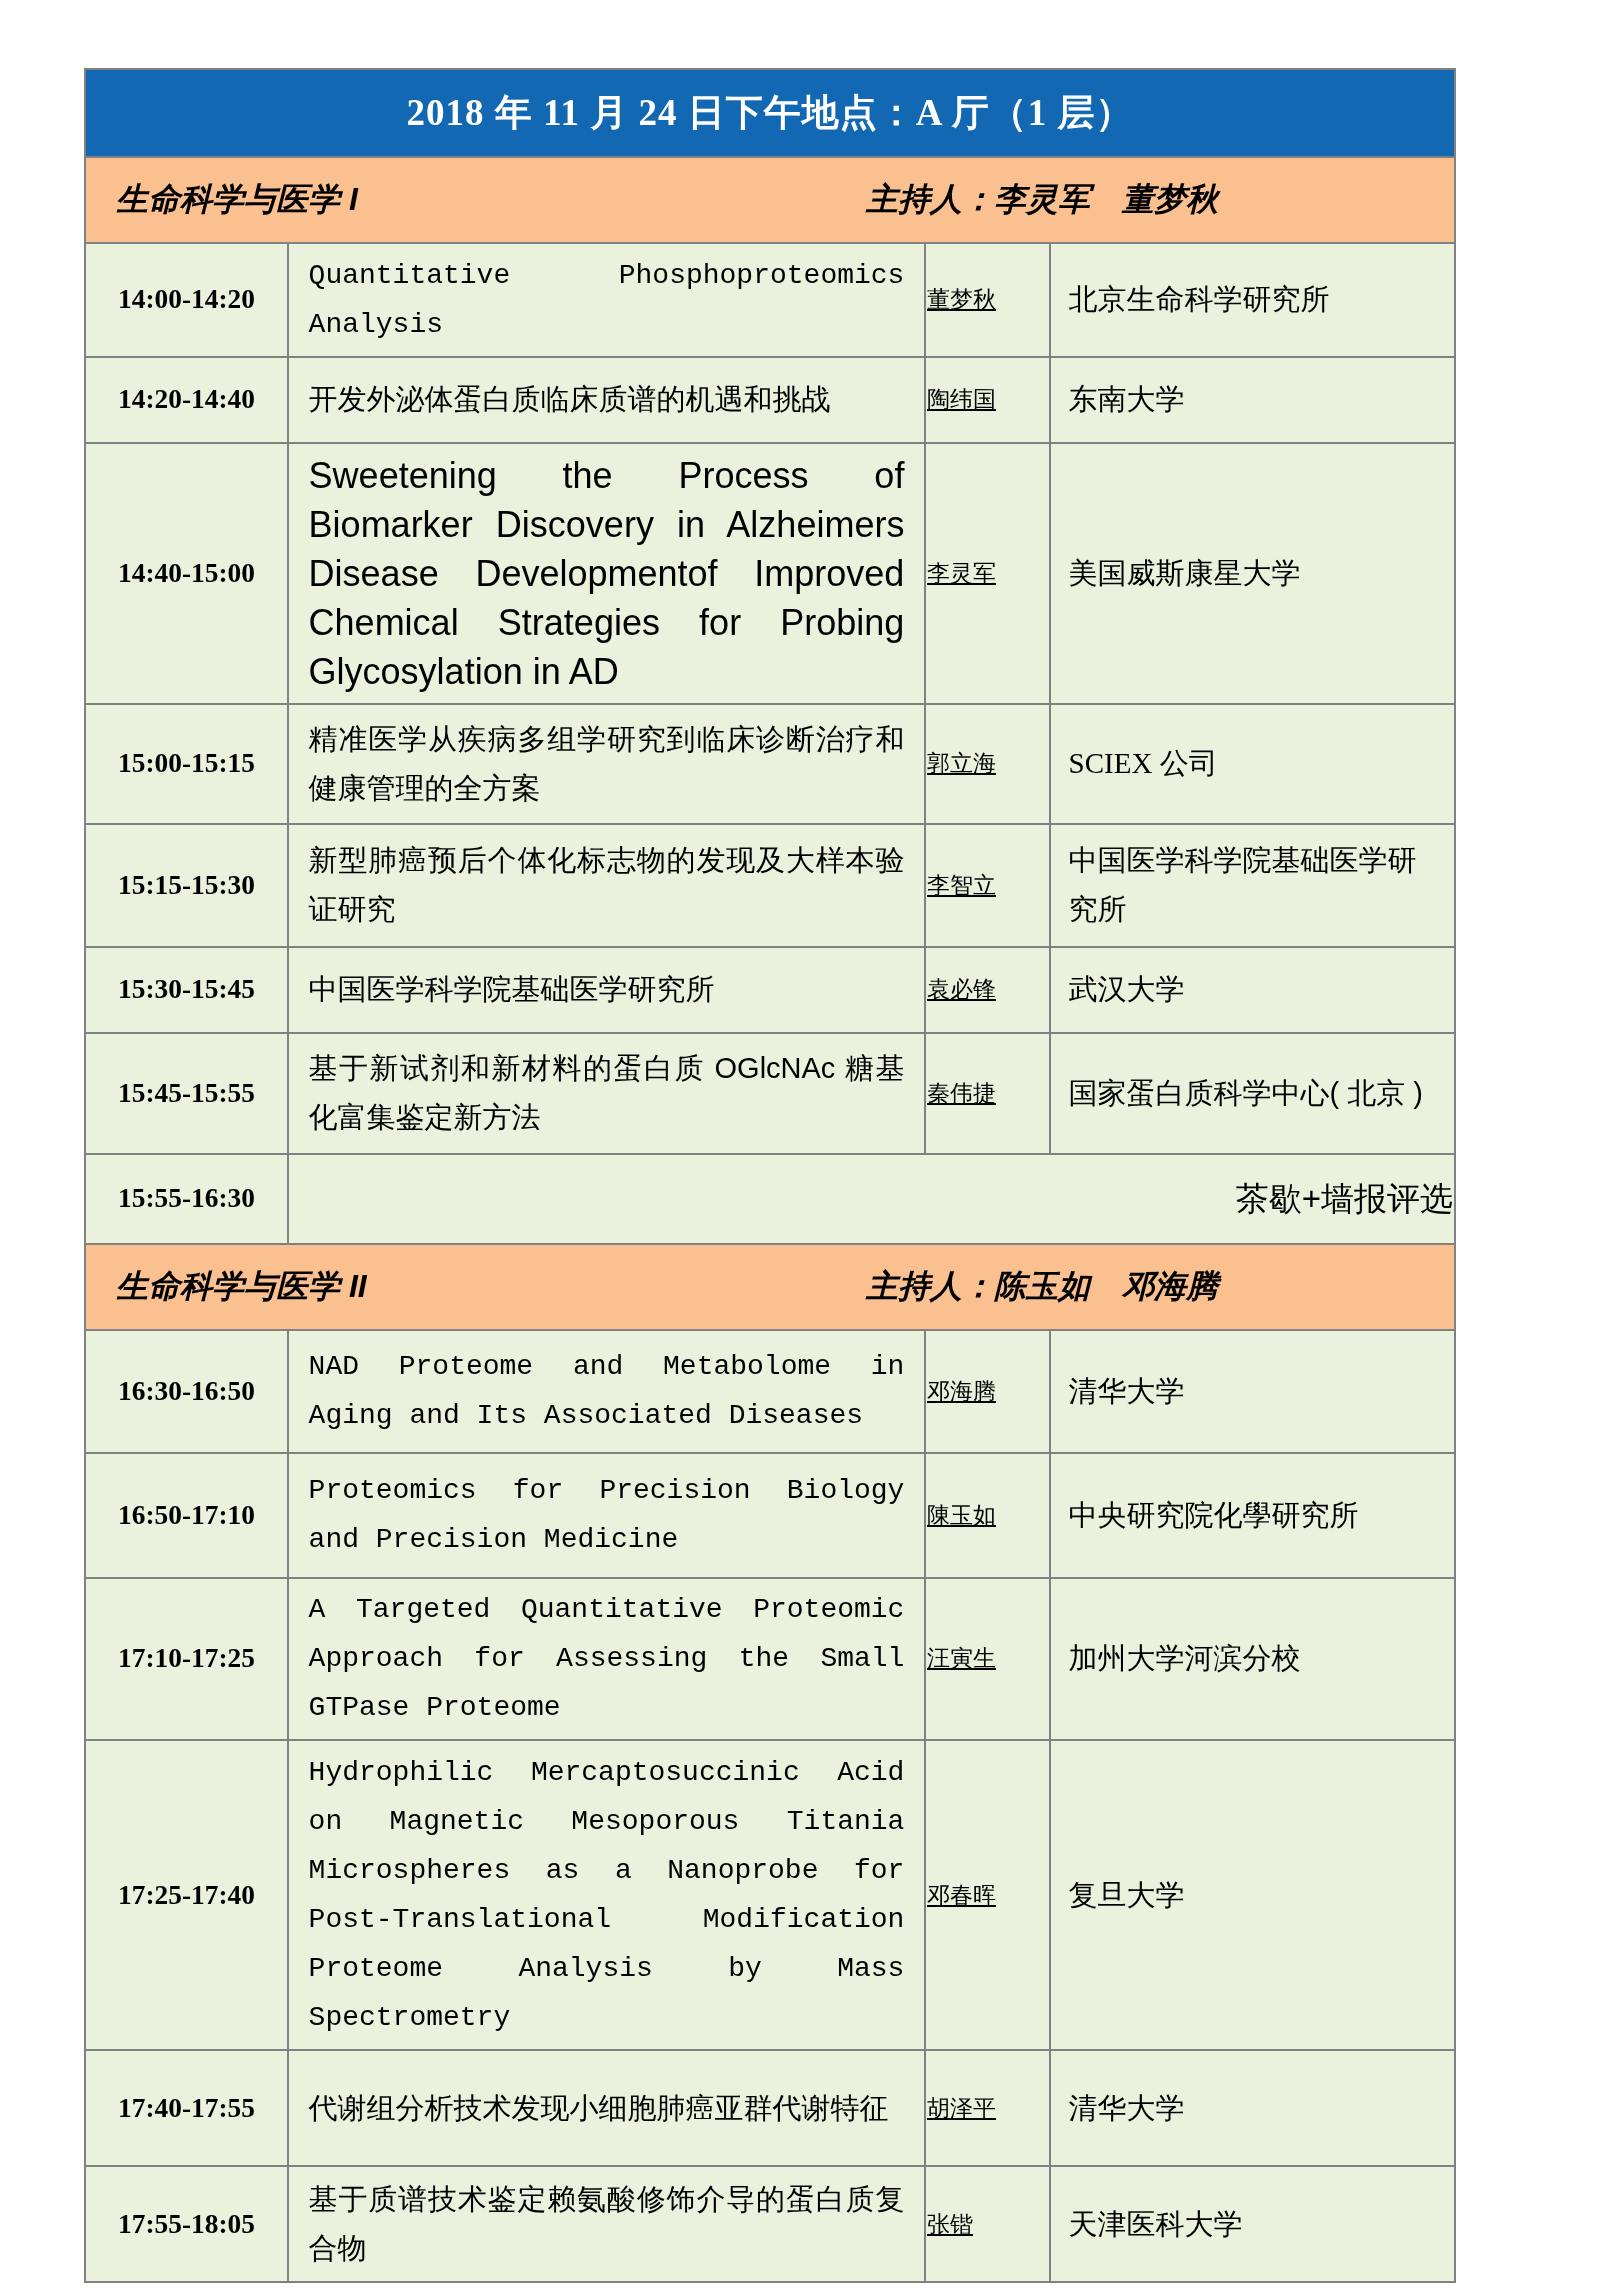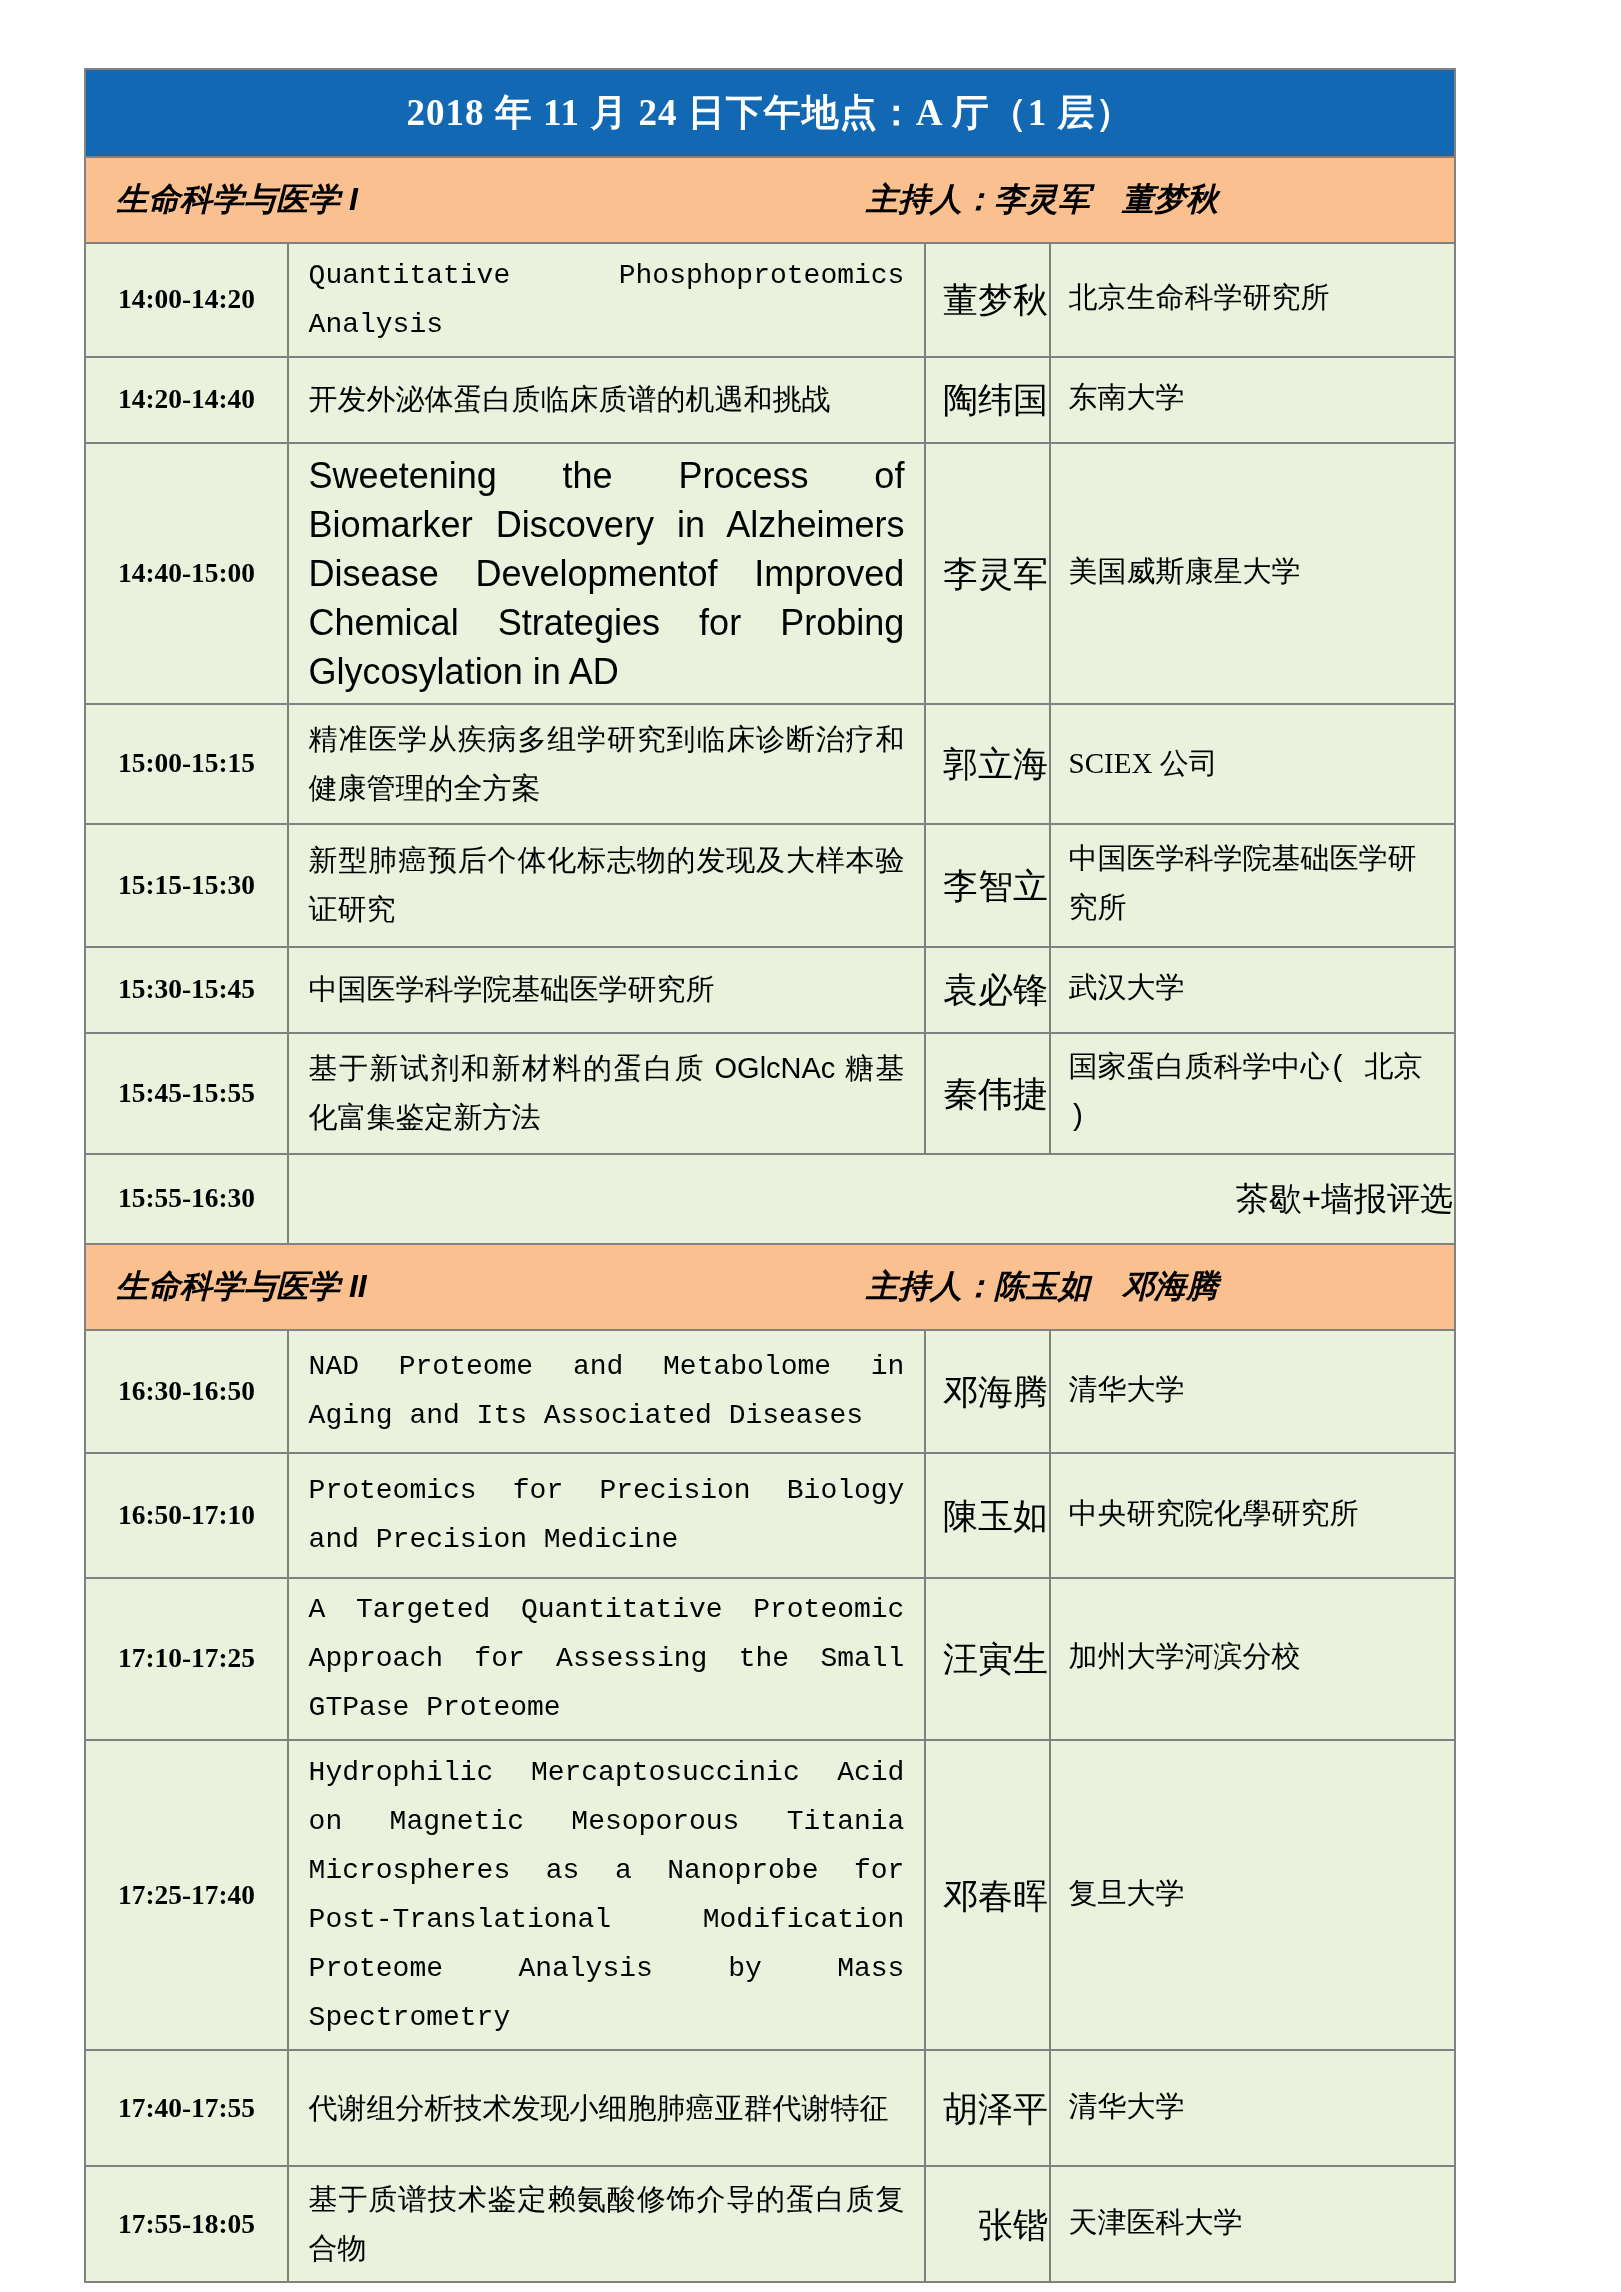--- a/index.html
+++ b/index.html
@@ -68,30 +68,30 @@
   }
   .title {
     font-size: 29px;
     line-height: 49px;
     padding: 6.9px 19.6px;
     text-align: justify;
   }
   .t-en { font-family: Liberation Mono, monospace; font-size: 28px; }
   .t-en-sans { font-family: "Liberation Sans", sans-serif; font-size: 36px; }
   .speaker {
-    text-align: right;
-    font-size: 35px;
-    line-height: 49px;
+    text-align: left;
+    font-size: 23px;
+    line-height: 49px;
+    text-decoration: underline;
   }
   .aff {
     font-size: 29px;
     line-height: 49px;
     padding: 6.9px 17.6px;
     text-align: left;
-    font-family: Liberation Mono, monospace;
   }
   .aff-en { font-family: "Liberation Serif", serif; }
   .merged {
     text-align: right;
     font-size: 33px;
     line-height: 49px;
   }
 </style>
 </head>
 <body style="--header-bg: #1268B2; --section-bg: #FAC090; --row-bg: #EAF1DD; --border-col: #818181;">

